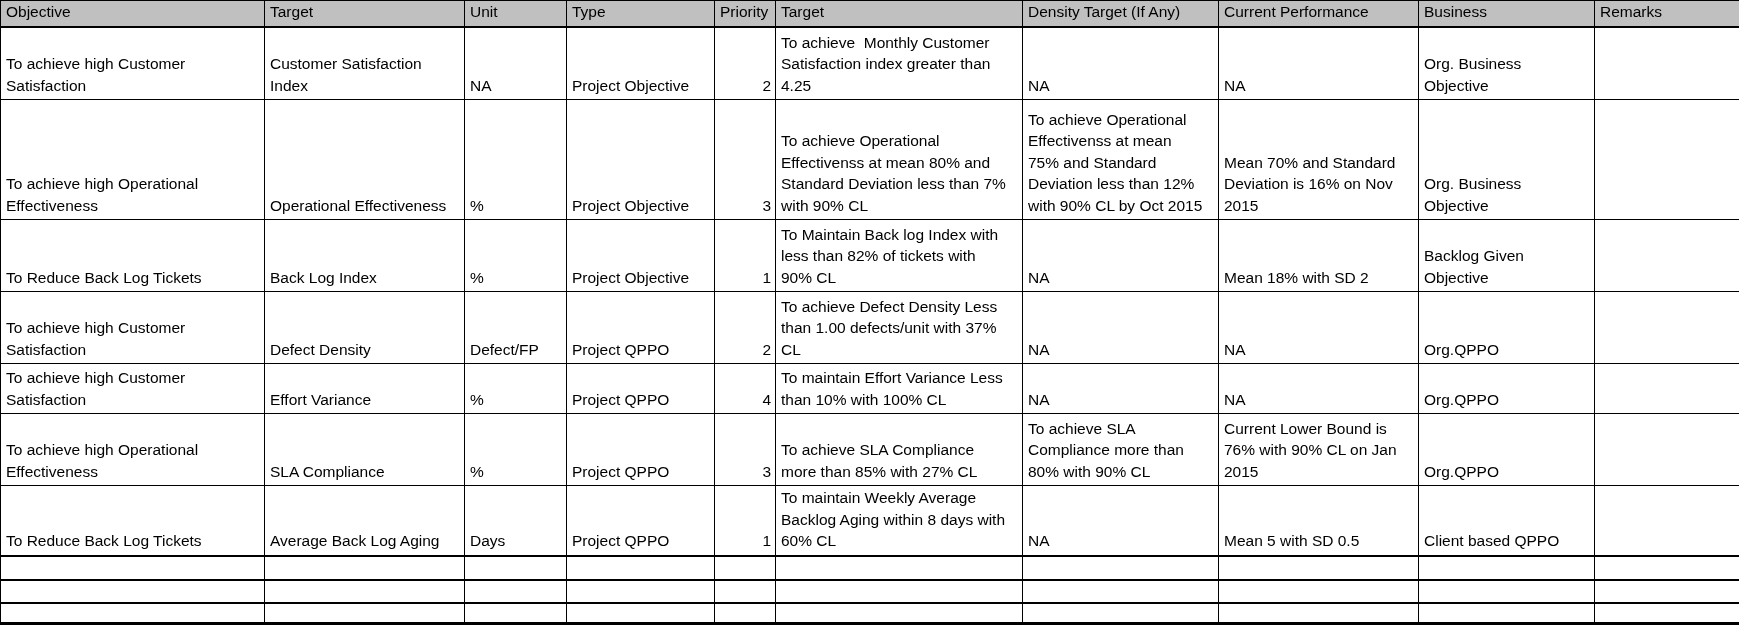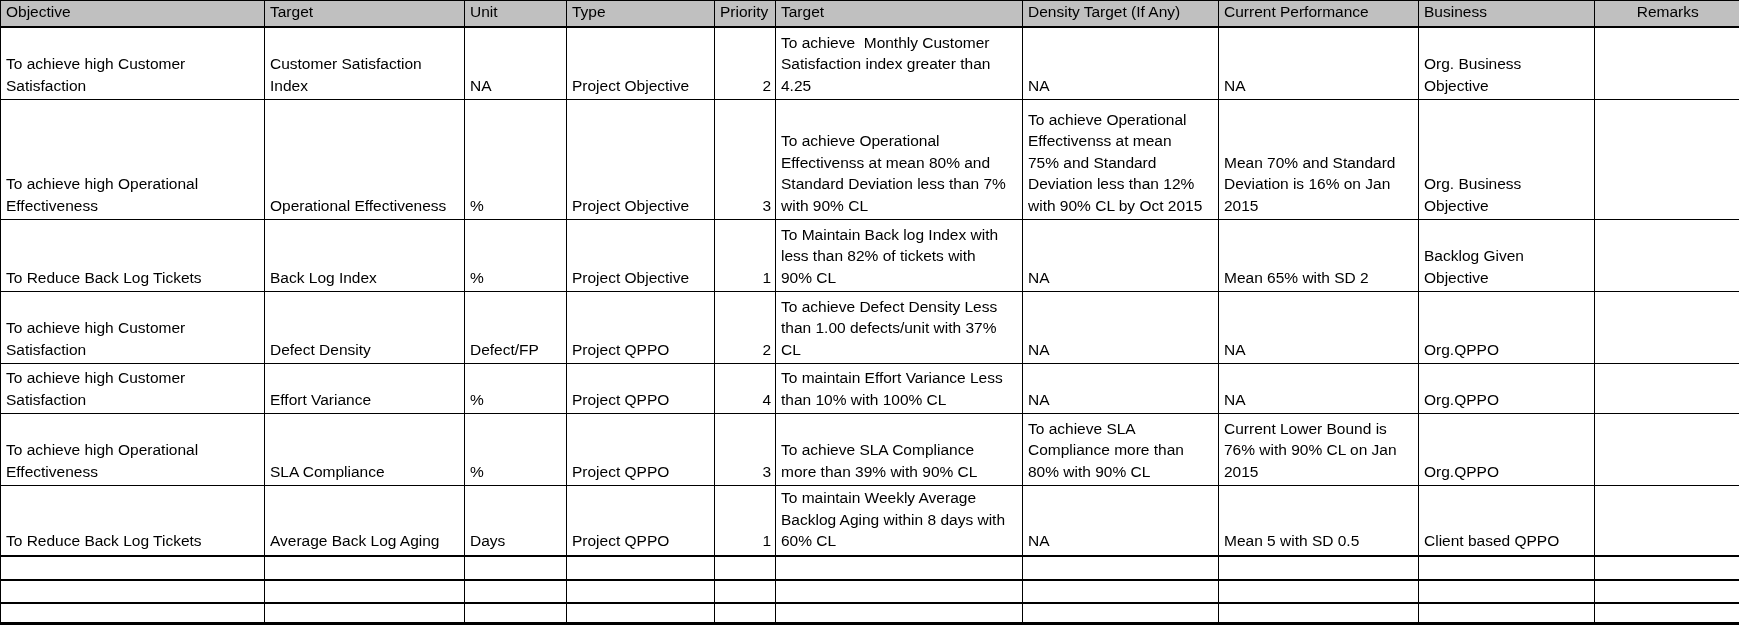--- a/index.html
+++ b/index.html
@@ -23,21 +23,21 @@
   .grid th{
     background:#c0c0c0;
     border-bottom:2px solid #000000;
     padding-bottom:3px;
   }
   .grid td.c-priority{text-align:right;padding-right:4px;}
   .grid td.c-target{padding-right:14px;}
   .grid td.c-interim{padding-right:13px;}
   .grid tr.empty-row td{border-top:2px solid #000000;border-bottom:2px solid #000000;}
   .grid tr.last-row td{border-bottom:3px solid #000000;}
-  .grid th:last-child,.grid td:last-child{border-right:none;text-align:center;}
+  .grid th:last-child,.grid td:last-child{border-right:none;}
 </style>
 </head>
 <body>
 
 <table class="grid">
   <colgroup>
     <col style="width:264px">
       <col style="width:200px">
       <col style="width:102px">
     <col style="width:148px">
@@ -77,34 +77,34 @@
   </tr>
 
   <tr style="height:120px">
     <td class="c-objective">To achieve high Operational Effectiveness</td>
     <td class="c-measure">Operational Effectiveness</td>
     <td class="c-unit">%</td>
     <td class="c-type">Project Objective</td>
     <td class="c-priority">3</td>
     <td class="c-target">To achieve Operational Effectivenss at mean 80% and Standard Deviation less than 7% with 90% CL</td>
     <td class="c-interim">To achieve Operational Effectivenss at mean 75% and Standard Deviation less than 12% with 90% CL by Oct 2015</td>
-    <td class="c-current">Mean 70% and Standard Deviation is 16% on Jan 2015</td>
+    <td class="c-current">Mean 70% and Standard Deviation is 16% on Nov 2015</td>
     <td class="c-relevancy">Org. Business Objective</td>
     <td class="c-remarks"></td>
   </tr>
 
   <tr style="height:72px">
     <td class="c-objective">To Reduce Back Log Tickets</td>
     <td class="c-measure">Back Log Index</td>
     <td class="c-unit">%</td>
     <td class="c-type">Project Objective</td>
     <td class="c-priority">1</td>
     <td class="c-target">To Maintain Back log Index with less than 82% of tickets with 90% CL</td>
     <td class="c-interim">NA</td>
-    <td class="c-current">Mean 65% with SD 2</td>
+    <td class="c-current">Mean 18% with SD 2</td>
     <td class="c-relevancy">Backlog Given Objective</td>
     <td class="c-remarks"></td>
   </tr>
 
   <tr style="height:72px">
     <td class="c-objective">To achieve high Customer Satisfaction</td>
     <td class="c-measure">Defect Density</td>
     <td class="c-unit">Defect/FP</td>
     <td class="c-type">Project QPPO</td>
     <td class="c-priority">2</td>
@@ -127,21 +127,21 @@
     <td class="c-relevancy">Org.QPPO</td>
     <td class="c-remarks"></td>
   </tr>
 
   <tr style="height:72px">
     <td class="c-objective">To achieve high Operational Effectiveness</td>
     <td class="c-measure">SLA Compliance</td>
     <td class="c-unit">%</td>
     <td class="c-type">Project QPPO</td>
     <td class="c-priority">3</td>
-    <td class="c-target">To achieve SLA Compliance more than 39% with 90% CL</td>
+    <td class="c-target">To achieve SLA Compliance more than 85% with 27% CL</td>
     <td class="c-interim">To achieve SLA Compliance more than 80% with 90% CL</td>
     <td class="c-current">Current Lower Bound is 76% with 90% CL on Jan 2015</td>
     <td class="c-relevancy">Org.QPPO</td>
     <td class="c-remarks"></td>
   </tr>
 
   <tr style="height:70px">
     <td class="c-objective">To Reduce Back Log Tickets</td>
     <td class="c-measure">Average Back Log Aging</td>
     <td class="c-unit">Days</td>

